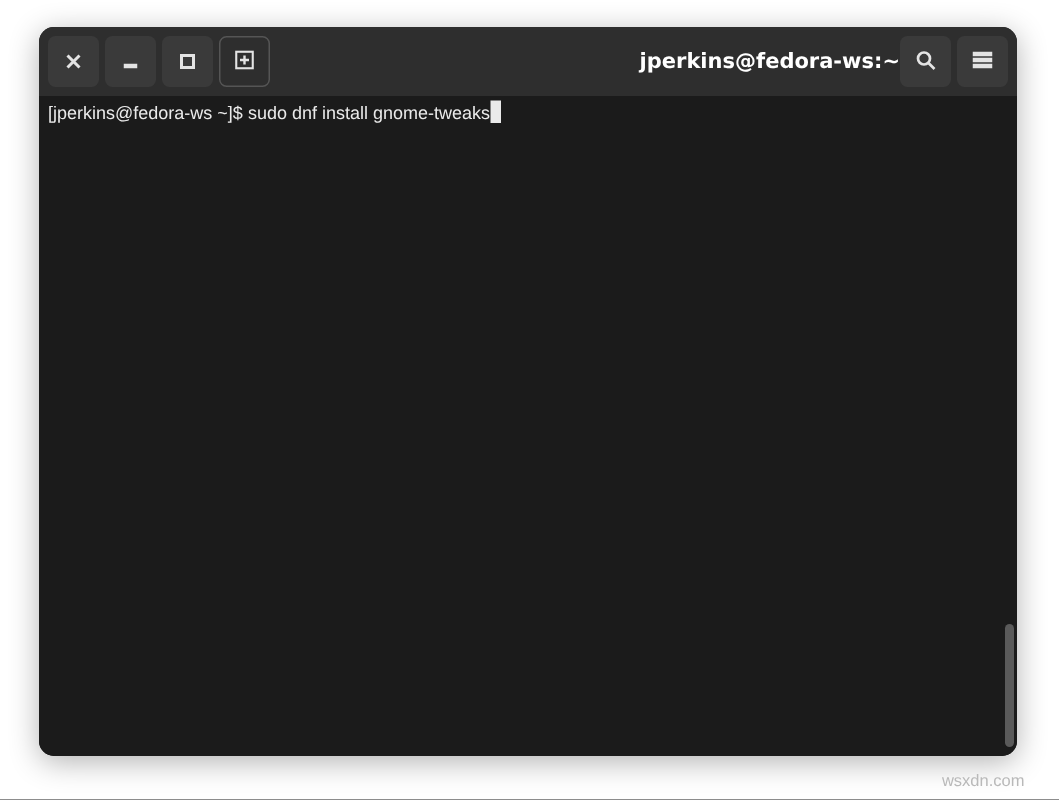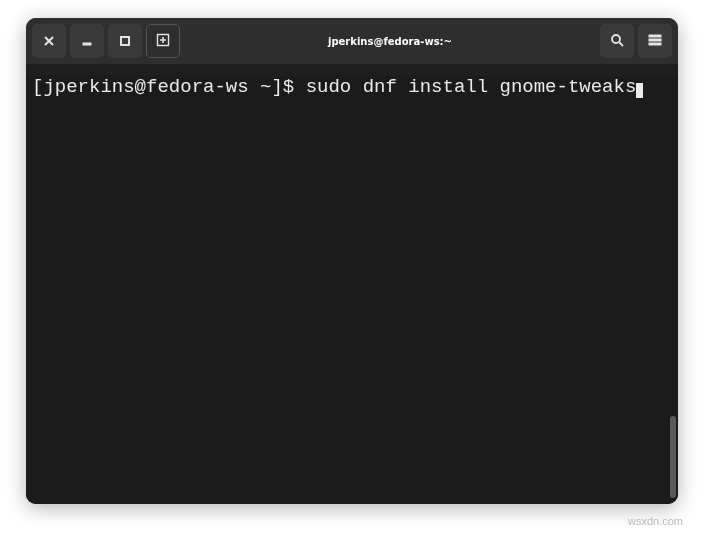--- a/index.html
+++ b/index.html
@@ -59,36 +59,35 @@
     .tb-btn svg {
       fill: currentColor;
       stroke: currentColor;
     }
     .tb-btn.outlined {
       background: transparent;
       border: 1px solid #555;
     }
     .title {
       flex: 1;
-      text-align: center;
+      text-align: right;
       color: #ffffff;
       font-weight: 700;
-      font-size: 10px;
+      font-size: 14px;
     }
     .terminal-body {
       flex: 1;
       background: #1b1b1b;
       color: #eaeaea;
-      font-family: Liberation Mono, monospace;
-      font-size: 19px;
+      font-family: Liberation Sans, sans-serif;
+      font-size: 12px;
       line-height: 18px;
       padding: 2px 6px;
       position: relative;
       overflow: hidden;
-      margin-top: 12px;
     }
     .term-line {
       white-space: pre;
     }
     .cursor {
       display: inline-block;
       width: 7px;
       height: 15px;
       background: #eaeaea;
       vertical-align: text-bottom;

